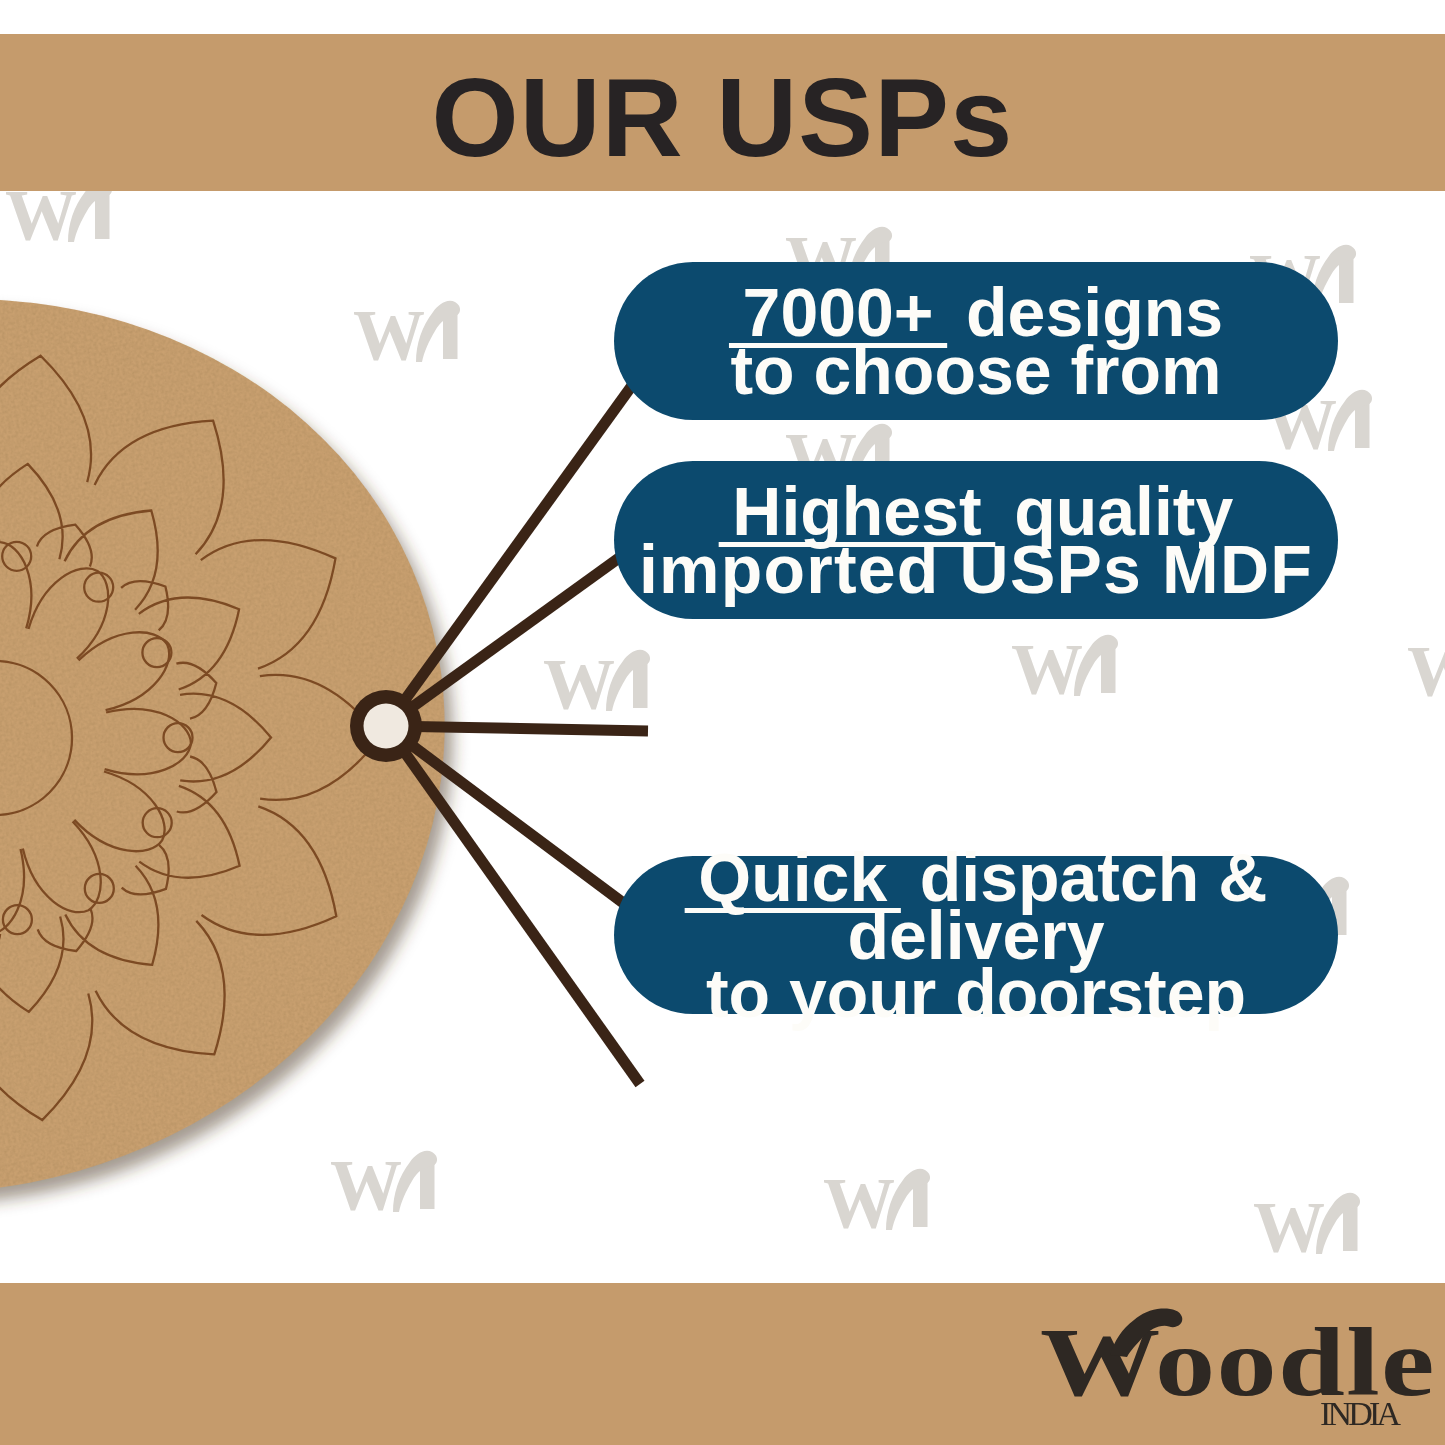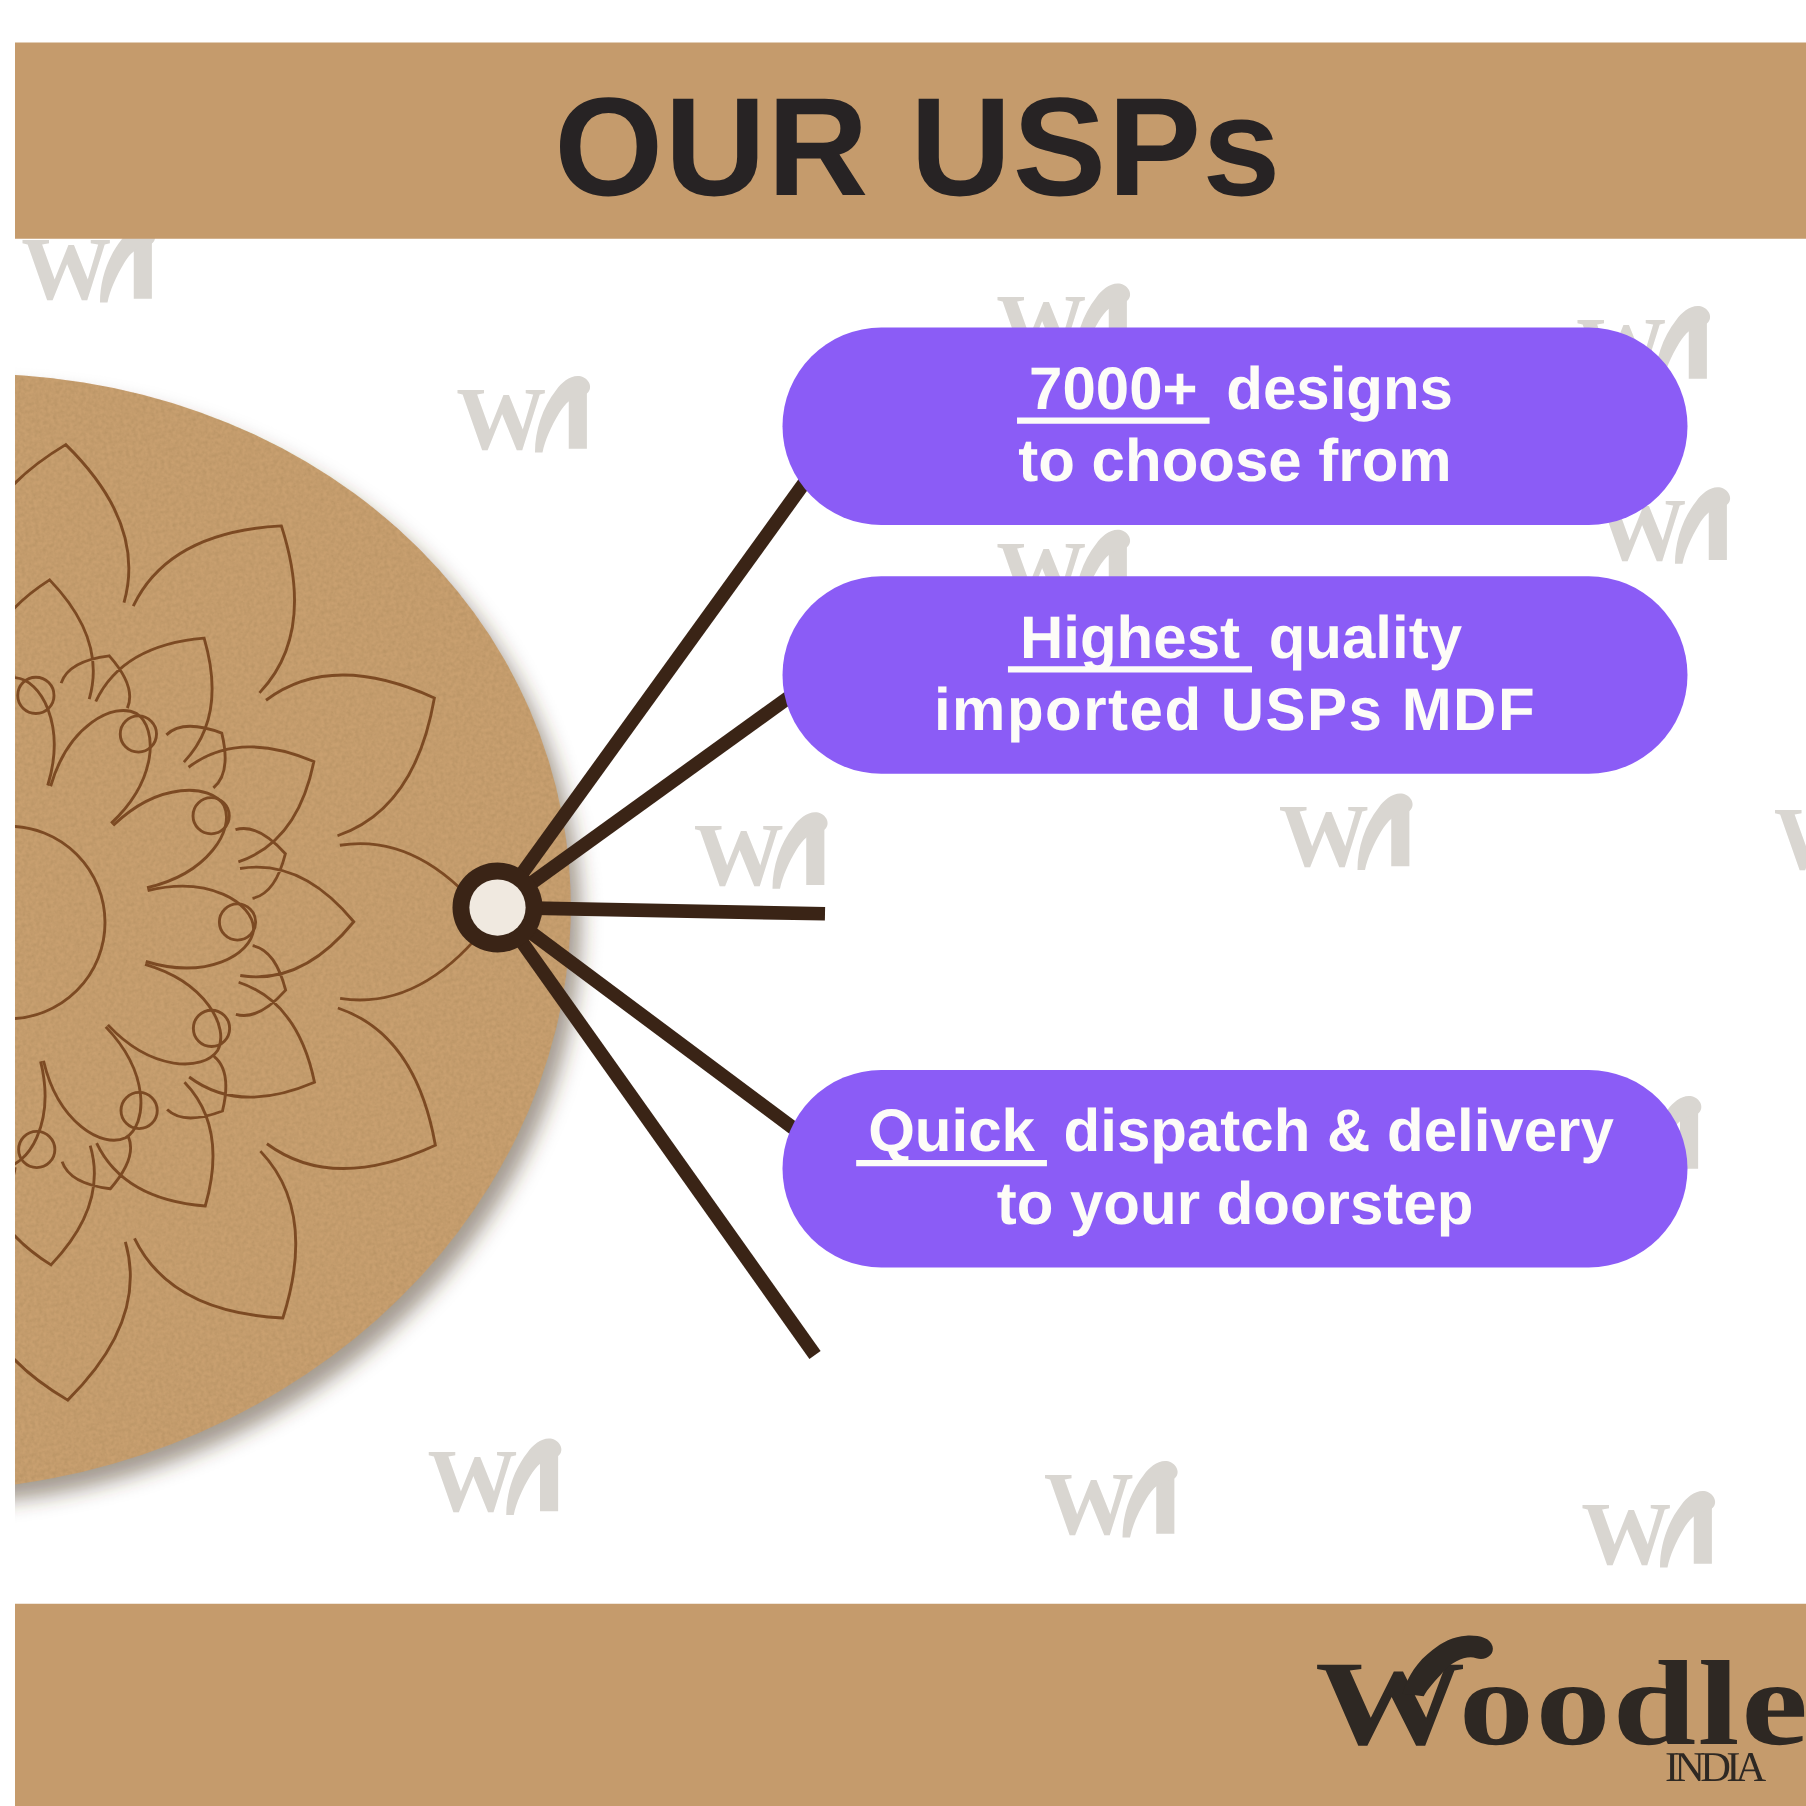--- a/index.html
+++ b/index.html
@@ -1,26 +1,26 @@
 <!DOCTYPE html>
 <html><head><meta charset="utf-8">
 <style>
 html,body{margin:0;padding:0;width:1445px;height:1445px;background:#ffffff;
 overflow:hidden;font-family:"Liberation Sans",sans-serif;}
-#page{position:relative;width:1408px;height:1445px;margin-left:12px;}
+#page{position:relative;width:1408px;height:1445px;}
 .band{position:absolute;left:0;width:1445px;background:#c59b6c;}
 #band-top{top:34px;height:157px;}
 #band-bot{top:1283px;height:162px;}
 #title{position:absolute;left:0;top:34px;width:1445px;height:157px;
 display:flex;align-items:center;justify-content:center;
 font-size:112px;font-weight:bold;color:#272324;letter-spacing:1.2px;
 padding-top:10px;box-sizing:border-box;}
 .pill{position:absolute;left:614px;width:724px;height:158px;border-radius:79px;
-background:#8b5cf6;display:flex;align-items:center;justify-content:center;
-text-align:center;color:#fdfcf8;font-size:48px;font-weight:bold;line-height:58px;}
+background:#0c4a6e;display:flex;align-items:center;justify-content:center;
+text-align:center;color:#fdfcf8;font-size:68px;font-weight:bold;line-height:58px;}
 .u{text-decoration:underline;text-decoration-thickness:4.5px;text-underline-offset:7px;
 text-decoration-skip-ink:none;}
 #logo{position:absolute;left:1040px;top:1295px;width:400px;height:140px;}
 </style></head>
 <body>
 <div id="page">
 <svg width="1445" height="1445" viewBox="0 0 1445 1445" style="position:absolute;left:0;top:0">
 <defs>
   <g id="wi" fill="#d9d6d1">
     <text x="-3" y="63" font-family="Liberation Serif" font-weight="bold" font-size="72">W</text>

